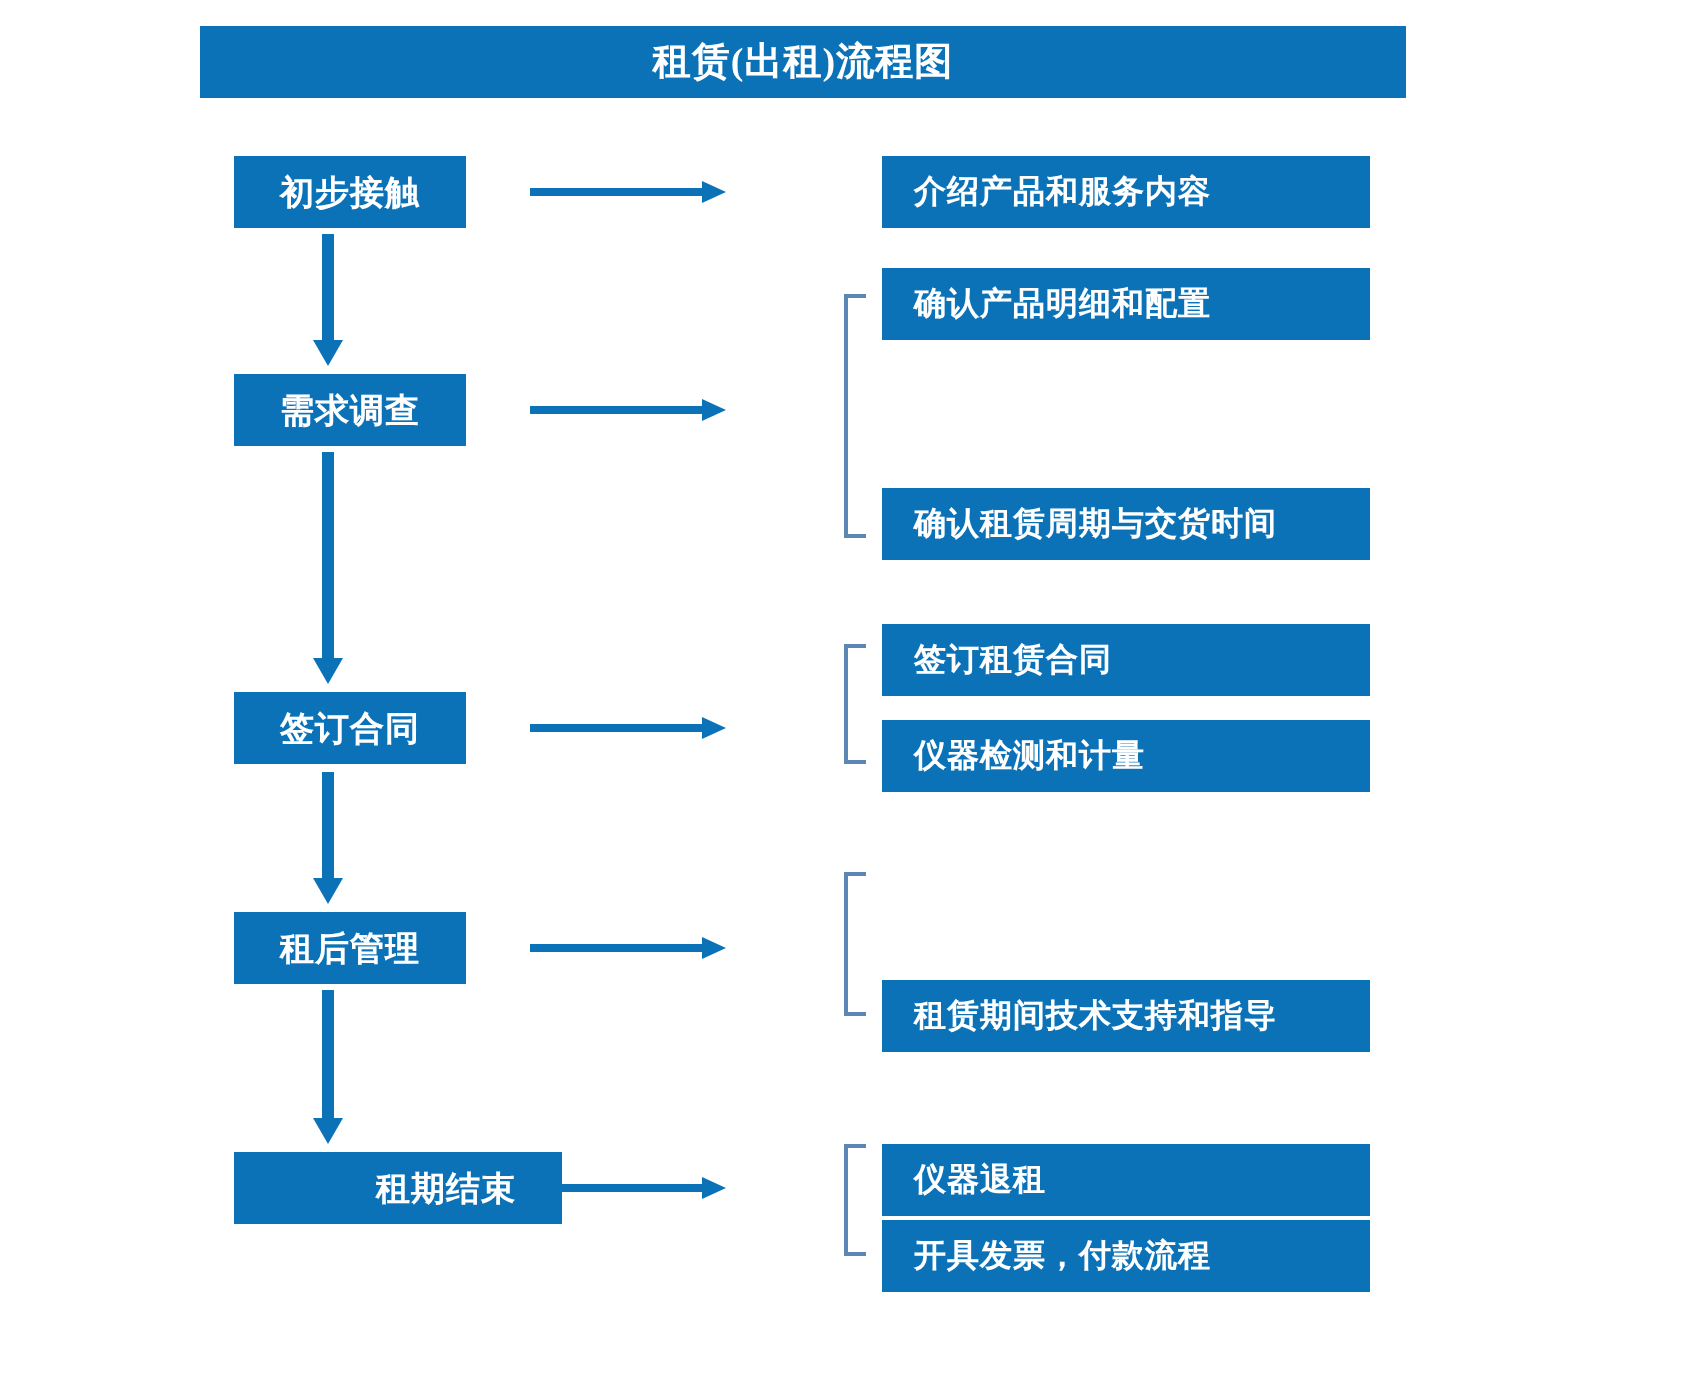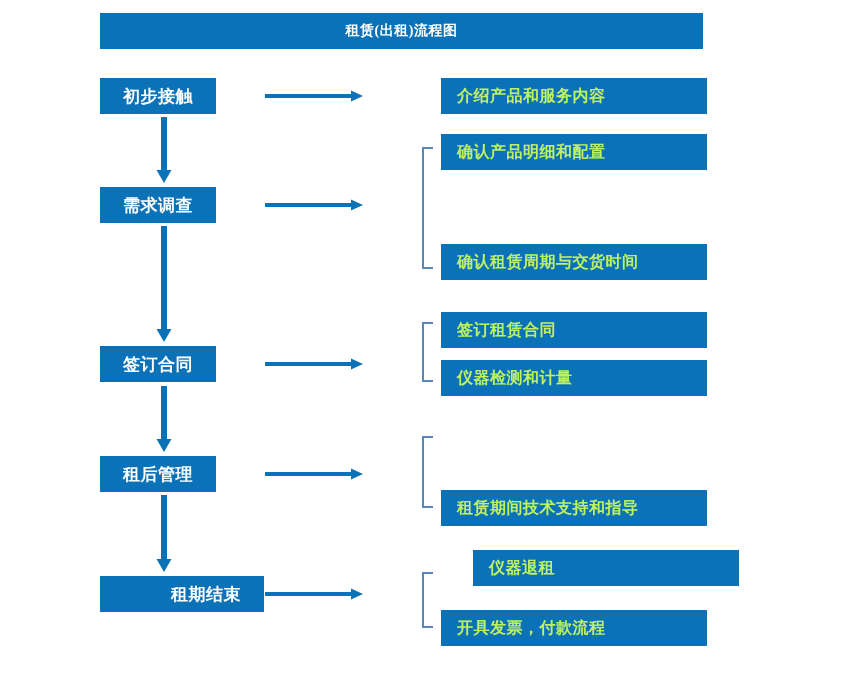--- a/index.html
+++ b/index.html
@@ -25,52 +25,52 @@
 
   
   .title-bar {
     position: absolute;
     left: 100px;
     top: 13px;
     width: 603px;
     height: 36px;
     background: #0b72b8;
     color: #ffffff;
-    font-size: 14px;
+    font-size: 19px;
     font-weight: bold;
     display: flex;
     align-items: center;
     justify-content: center;
     letter-spacing: 0.5px;
   }
 
   
   .stage-box {
     position: absolute;
-    left: 100px;
+    left: 117px;
     width: 116px;
     height: 36px;
     background: #0b72b8;
     color: #ffffff;
     font-size: 17px;
     font-weight: bold;
     display: flex;
     align-items: center;
     justify-content: center;
     letter-spacing: 0.5px;
   }
 
   
   .detail-box {
     position: absolute;
     left: 441px;
-    width: 266px;
+    width: 244px;
     height: 36px;
     background: #0b72b8;
-    color: #bef264;
+    color: #ffffff;
     font-size: 16px;
     font-weight: bold;
     display: flex;
     align-items: center;
     padding-left: 16px;
     box-sizing: border-box;
     letter-spacing: 0.5px;
   }
 
   
@@ -117,21 +117,21 @@
 
   <div class="detail-box" style="top:244px;">确认租赁周期与交货时间</div>
 
   <div class="detail-box" style="top:312px;">签订租赁合同</div>
 
   <div class="detail-box" style="top:360px;">仪器检测和计量</div>
 
 
   <div class="detail-box" style="top:490px;">租赁期间技术支持和指导</div>
 
-  <div class="detail-box" style="top:550px;margin-left:32px;">仪器退租</div>
+  <div class="detail-box" style="top:572px;">仪器退租</div>
 
   <div class="detail-box" style="top:610px;">开具发票，付款流程</div>
 
   <div class="h-arrow" style="top:89px;">
     <svg width="98" height="14" viewBox="0 0 98 14">
       <line x1="0" y1="7" x2="88" y2="7" stroke="#0b72b8" stroke-width="4"></line>
       <polygon points="86,1.5 98,7 86,12.5" fill="#0b72b8"></polygon>
     </svg>
   </div>
 

